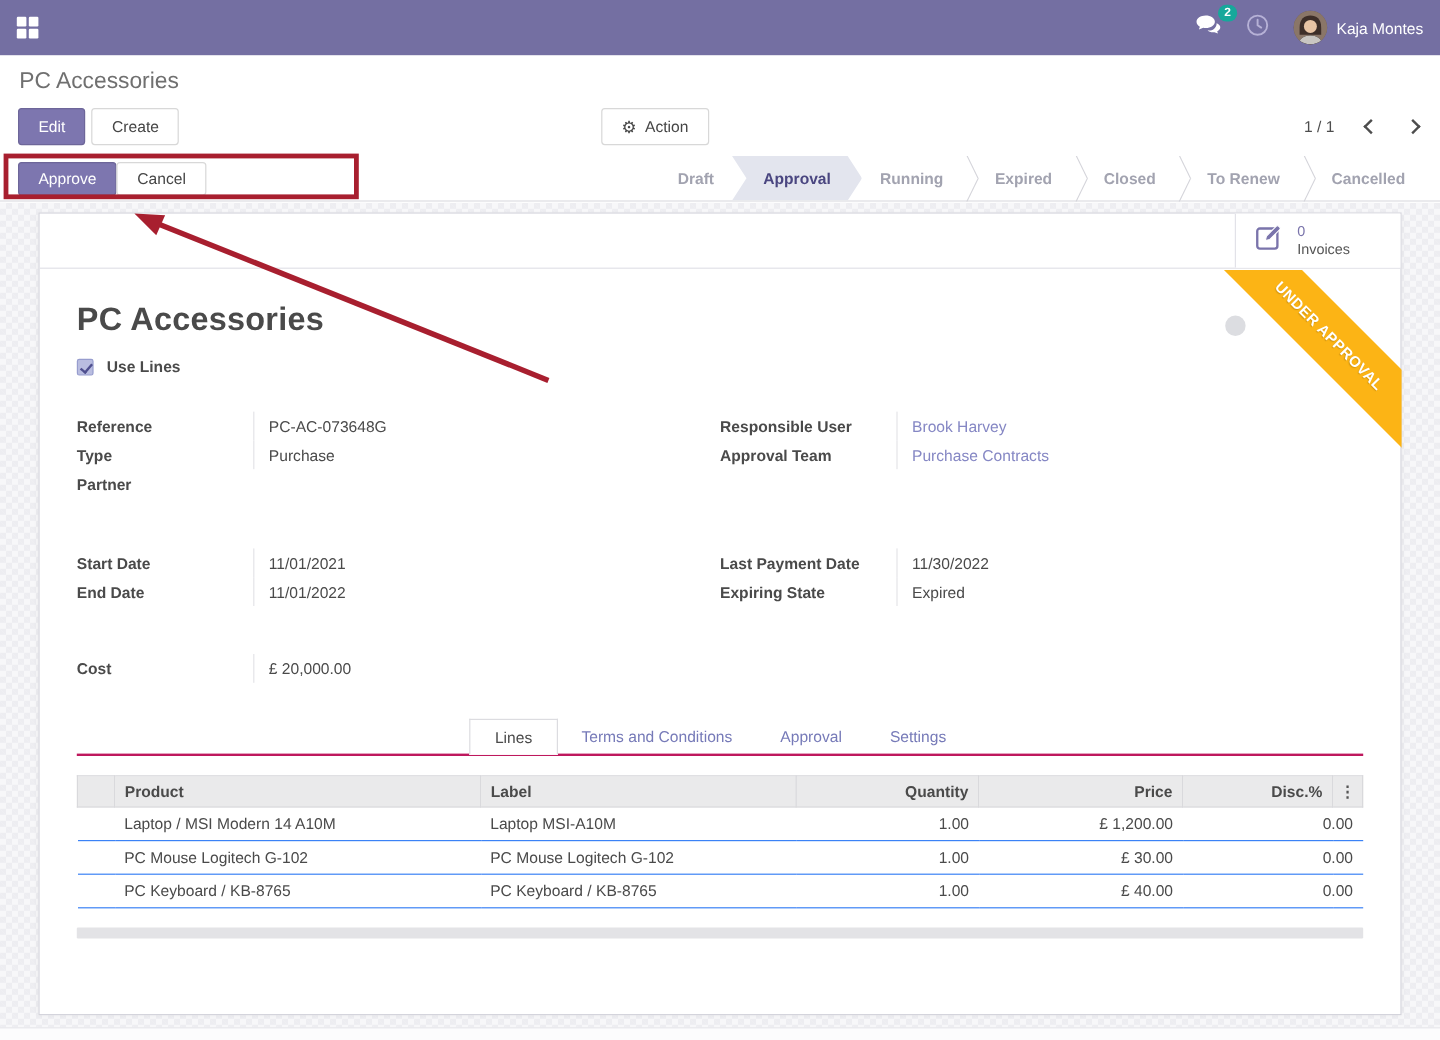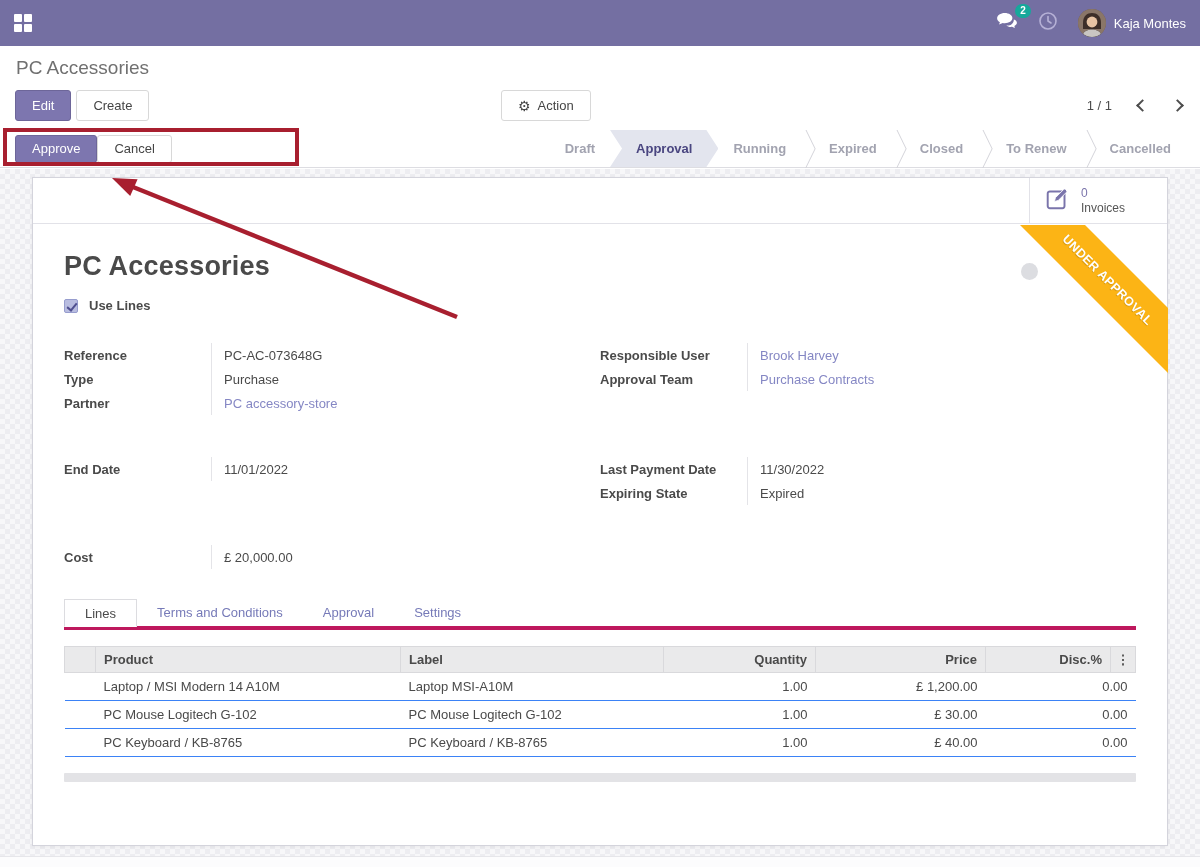--- a/index.html
+++ b/index.html
@@ -79,21 +79,21 @@
   .g1 { margin-top:30px; }
   .g2 { margin-top:42px; }
   .g3 { margin-top:40px; }
   .group { width:505px; }
   .group.right { margin-left:32px; width:537px; }
   .field-row { display:flex; min-height:24px; align-items:stretch; font-size:13px; color:#4a4a4a; }
   .field-label { width:147px; font-weight:bold; flex-shrink:0; display:flex; align-items:center; }
   .field-value { border-left:1px solid #e4e4e8; padding-left:12px; flex:1; display:flex; align-items:center; }
   .link { color:#8587c4; cursor:pointer; }
 
-  .tabs { display:flex; border-bottom:4px solid #be185d; margin-top:30px; height:31px; font-size:13px; }
+  .tabs { display:flex; border-bottom:2px solid #be185d; margin-top:30px; height:31px; font-size:13px;justify-content:center; }
   .tab { padding:0 20px; display:flex; align-items:center; color:#767ab8; cursor:pointer; }
   .tab.active { border:1px solid #dcdce0; border-bottom:1px solid #fff; margin-bottom:-1px; background:#fff; color:#4a4a4a; }
 
   table.lines { width:100%; border-collapse:collapse; font-size:13px; color:#4a4a4a; margin-top:16px; }
   table.lines thead th { background:#eaeaeb; border:1px solid #d9d9dc; height:26px; font-weight:bold; text-align:left; padding:0 8px; }
   table.lines thead th.num { text-align:right;margin-top:31px; }
   table.lines thead th.kebab { text-align:center; color:#555; font-weight:bold; padding:0 4px; cursor:pointer; }
   table.lines tbody td { border-bottom:1px solid #3b82f6; height:28px; padding:0 8px; background:#fff; }
   table.lines tbody td.num { text-align:right; }
   table.lines tbody tr { cursor:pointer; }
@@ -226,37 +226,40 @@
             <div class="field-row">
               <span class="field-label">Reference</span>
               <span class="field-value">PC-AC-073648G</span>
             </div>
             <div class="field-row">
               <span class="field-label">Type</span>
               <span class="field-value">Purchase</span>
             </div>
             <div class="field-row">
               <span class="field-label">Partner</span>
-              <span class="field-value link">PC accessory-store</span>
             </div>
           </div>
           <div class="group right">
             <div class="field-row">
               <span class="field-label">Responsible User</span>
               <span class="field-value link">Brook Harvey</span>
             </div>
             <div class="field-row">
               <span class="field-label">Approval Team</span>
               <span class="field-value link">Purchase Contracts</span>
             </div>
           </div>
         </div>
 
         <div class="groups g2">
           <div class="group">
+            <div class="field-row">
+              <span class="field-label">Start Date</span>
+              <span class="field-value">11/01/2021</span>
+            </div>
             <div class="field-row">
               <span class="field-label">End Date</span>
               <span class="field-value">11/01/2022</span>
             </div>
           </div>
           <div class="group right">
             <div class="field-row">
               <span class="field-label">Last Payment Date</span>
               <span class="field-value">11/30/2022</span>
             </div>

